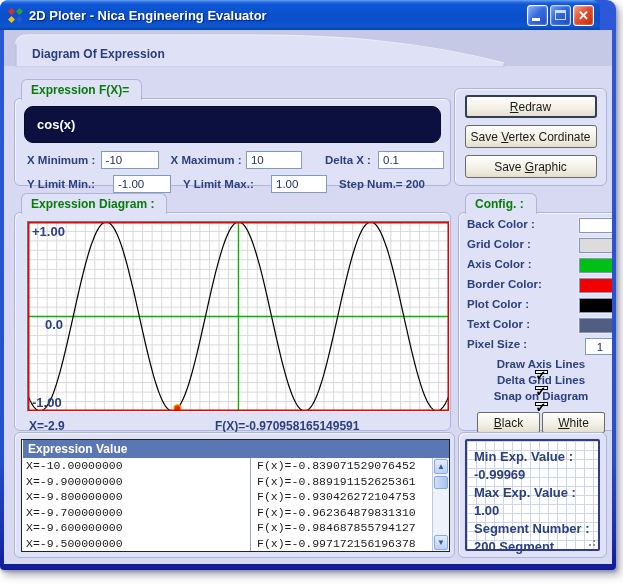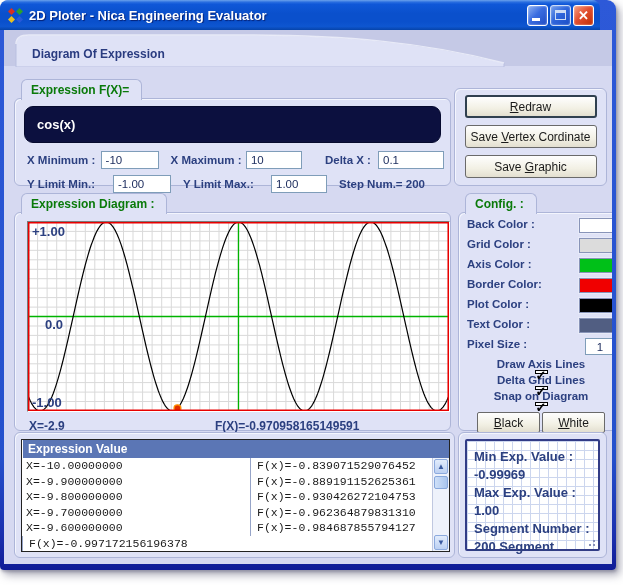--- a/index.html
+++ b/index.html
@@ -277,20 +277,21 @@
           </div>
         <div class="trow">
             <div class="td1">X=-9.700000000</div>
             <div class="td2">F(x)=-0.962364879831310</div>
           </div>
         <div class="trow">
             <div class="td1">X=-9.600000000</div>
             <div class="td2">F(x)=-0.984687855794127</div>
           </div>
         <div class="trow">
+            <div class="td1">X=-9.500000000</div>
             <div class="td2">F(x)=-0.997172156196378</div>
           </div>
         <div class="scrollbar">
           <div class="sb-btn sb-up">
               <span>▲</span>
             </div>
           <div class="sb-thumb"></div>
           <div class="sb-btn sb-down">
               <span>▼</span>
             </div>

